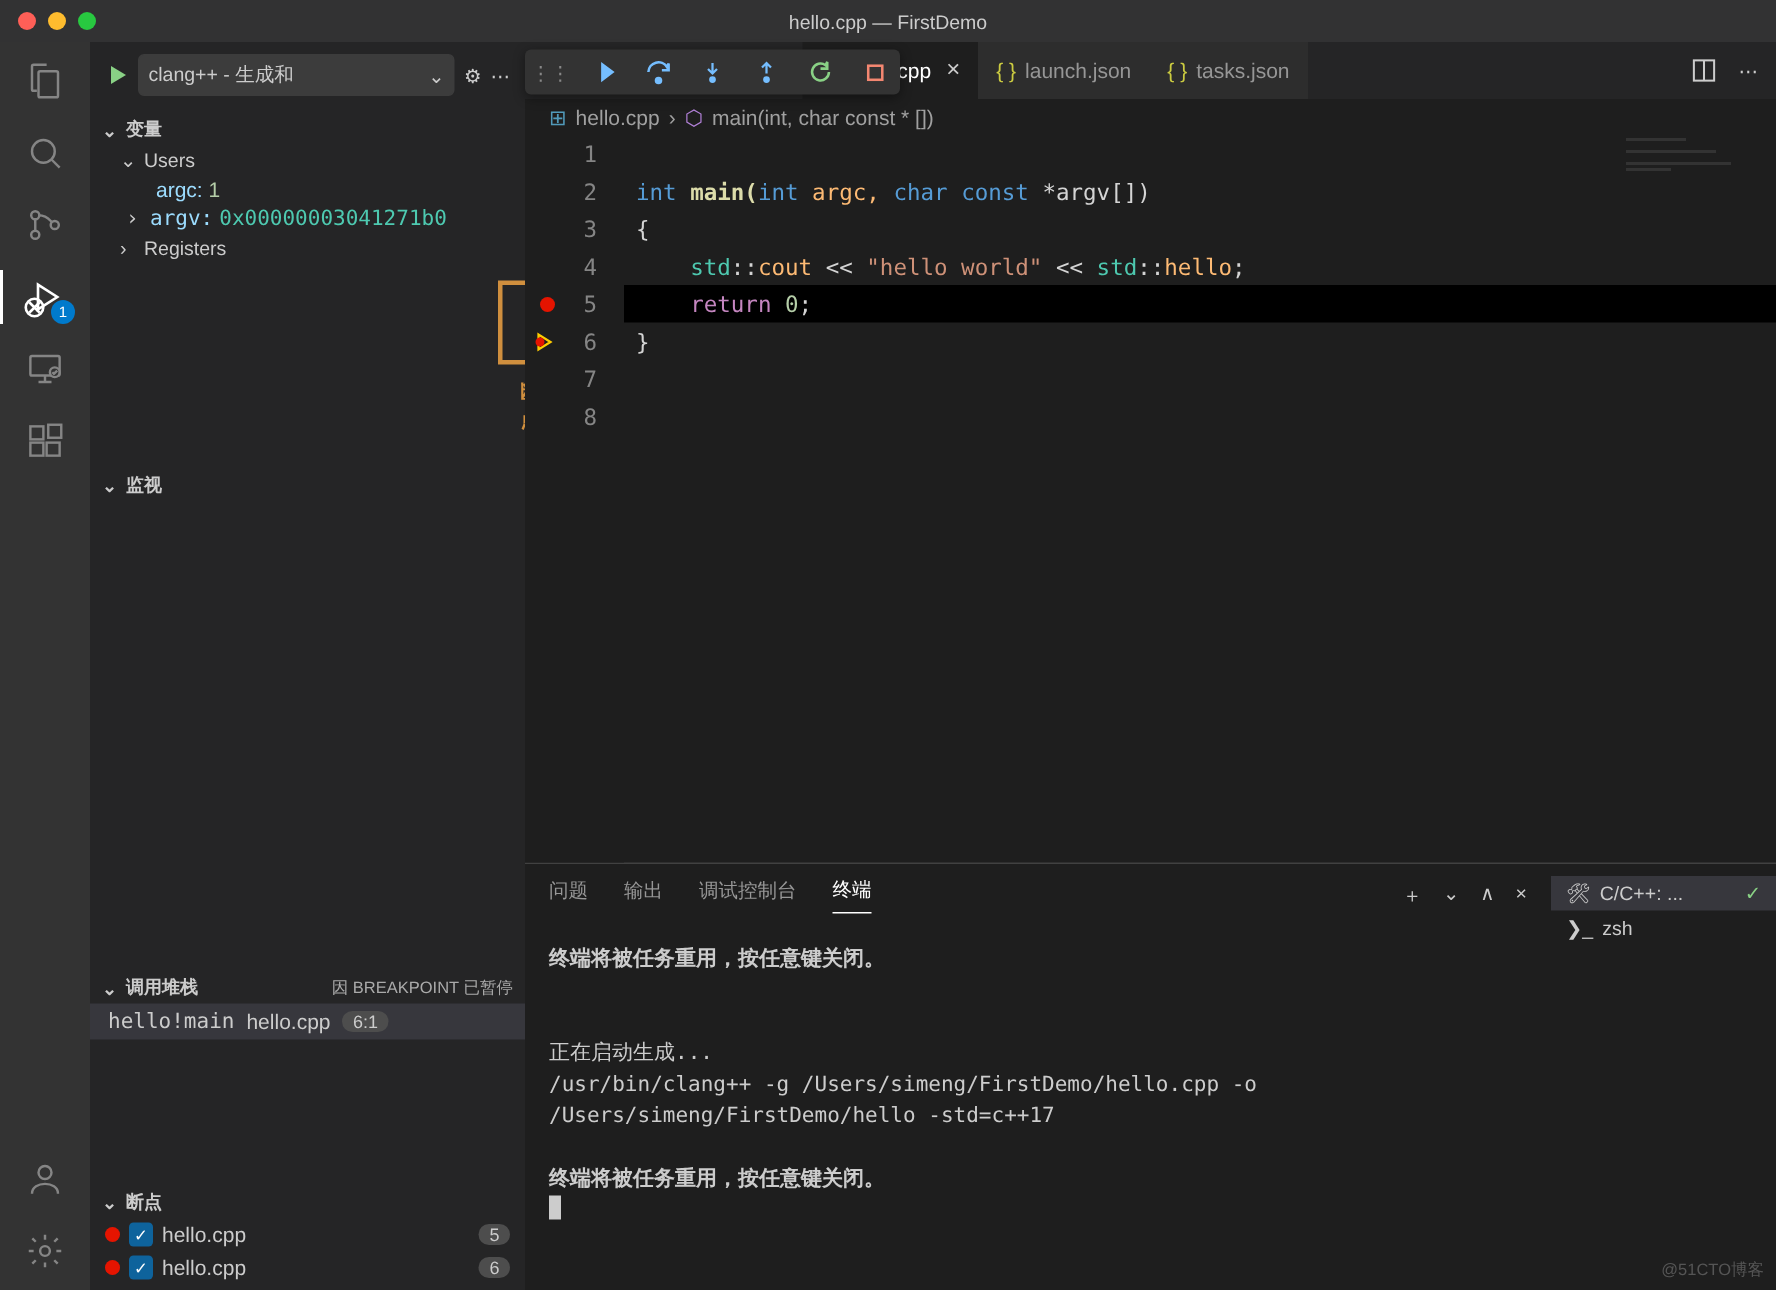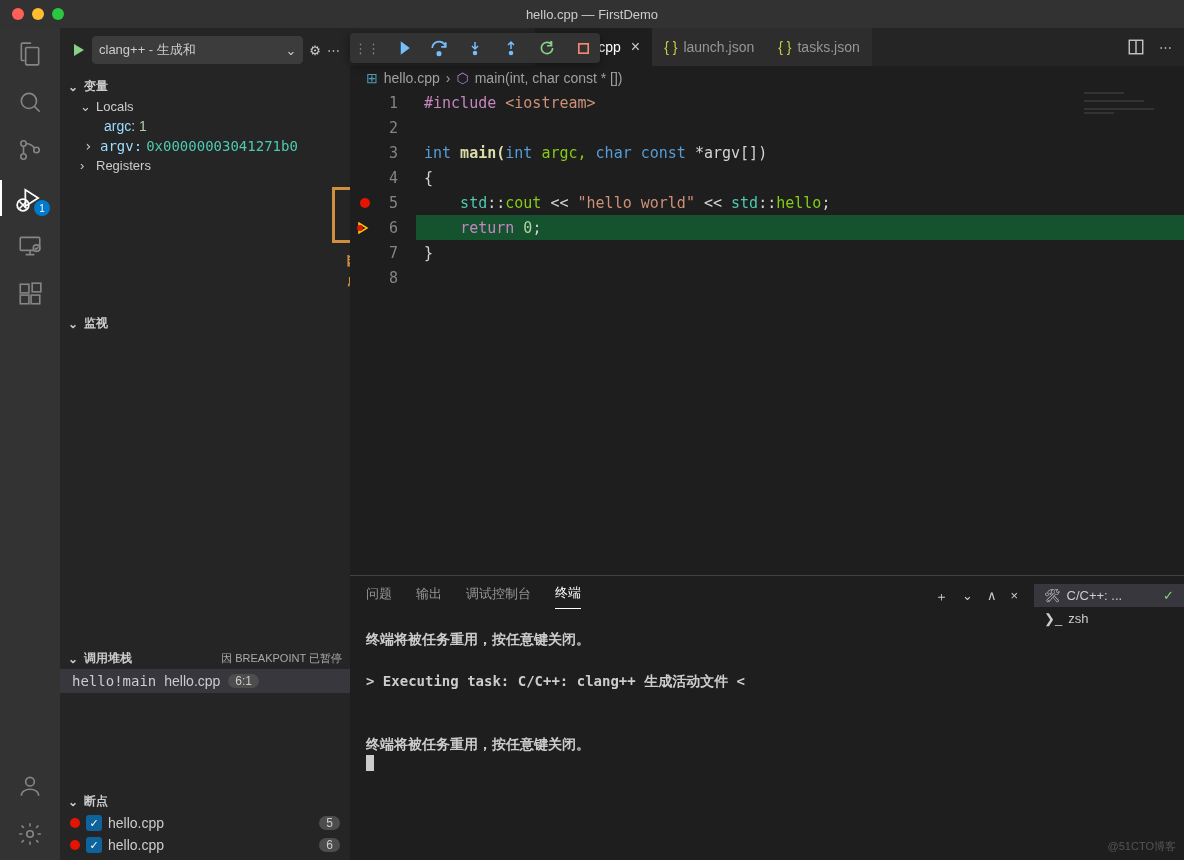--- a/index.html
+++ b/index.html
@@ -51,29 +51,29 @@
 .tab .close { color: #ccc; font-size: 16px; margin-left: 4px; }
 .tab-actions { margin-left: auto; display: flex; align-items: center; gap: 14px; padding-right: 12px; color: #ccc; }
 .breadcrumb { padding: 4px 16px; color: #a0a0a0; font-size: 14px; display: flex; align-items: center; gap: 6px; }
 .editor { display: flex; flex: 1; position: relative; font-family: Menlo, monospace; font-size: 15px; }
 .gutter { width: 66px; background: #1e1e1e; text-align: right; color: #858585; padding-top: 0; position: relative; }
 .gutter-line { height: 25px; padding-right: 18px; display: flex; align-items: center; justify-content: flex-end; position: relative; }
 .bp-red { position: absolute; left: 10px; width: 10px; height: 10px; border-radius: 50%; background: #e51400; }
 .exec-arrow { position: absolute; left: 6px; color: #ffcc00; }
 .code { flex: 1; padding-top: 0; }
 .code-line { height: 25px; display: flex; align-items: center; padding-left: 8px; white-space: pre; }
-.code-line.hl { background: #14532d; }
+.code-line.hl { background: #000000; }
 .k-type { color: #569cd6; }
 .k-green { color: #4ec9b0; }
 .k-str { color: #ce9178; }
 .k-num { color: #b5cea8; }
 .k-fn { color: #dcdcaa; font-weight: bold; }
 .k-op { color: #d4d4d4; }
 .k-inc { color: #c586c0; }
-.k-var { color: #84cc16; }
+.k-var { color: #fdba74; }
 .minimap { position: absolute; right: 0; top: 0; width: 100px; height: 60px; opacity: 0.3; }
 .annot-box { position: absolute; border: 3px solid #d08f3e; }
 .panel { height: 285px; background: #1e1e1e; border-top: 1px solid #414141; display: flex; justify-content: center; }
 .panel-main { flex: 1; display: flex; flex-direction: column; }
 .panel-tabs { display: flex; gap: 24px; padding: 8px 16px; font-size: 13px; align-items: center; }
 .ptab { color: #969696; cursor: pointer; padding-bottom: 6px; }
 .ptab.active { color: #fff; border-bottom: 1px solid #fff; }
 .panel-actions { margin-left: auto; display: flex; gap: 14px; color: #ccc; }
 .term { flex: 1; padding: 12px 16px; font-family: Menlo, monospace; font-size: 14px; color: #ccc; line-height: 1.5; overflow: hidden; }
 .term-side { width: 150px; padding: 8px 0; }
@@ -170,21 +170,21 @@
       <span style="color:#ccc">⋯</span>
     </div>
 
     <div class="section">
       <div class="sec-head">
           <span class="chev">⌄</span>
           <span>变量</span>
         </div>
       <div class="sec-sub">
           <span class="chev">⌄</span>
-          <span>Locals</span>
+          <span>Users</span>
         </div>
       <div class="var-item"><span class="var-name">argc:</span> <span class="var-val">1</span></div>
       <div class="var-row">
           <span class="chev">›</span>
           <span class="var-name">argv:</span> 
           <span class="var-ptr">0x00000003041271b0</span>
         </div>
       <div class="sec-sub">
           <span class="chev">›</span>
           <span>Registers</span>
@@ -341,21 +341,20 @@
             <span>6</span>
           </div>
         <div class="gutter-line">
             <span>7</span>
           </div>
         <div class="gutter-line">
             <span>8</span>
           </div>
       </div>
       <div class="code">
-        <div class="code-line"><span class="k-inc">#include</span><span class="k-str"> &lt;iostream&gt;</span></div>
         <div class="code-line"></div>
         <div class="code-line"><span class="k-type">int</span><span class="k-fn"> main(</span><span class="k-type">int</span><span class="k-var"> argc, </span><span class="k-type">char</span><span> </span><span class="k-type">const</span><span class="k-op"> *argv[])</span></div>
         <div class="code-line"><span class="k-op">{</span></div>
         <div class="code-line"><span class="k-green">    std</span><span class="k-op">::</span><span class="k-var">cout</span><span class="k-op"> &lt;&lt; </span><span class="k-str">"hello world"</span><span class="k-op"> &lt;&lt; </span><span class="k-green">std</span><span class="k-op">::</span><span class="k-var">hello</span><span class="k-op">;</span></div>
         <div class="code-line hl"><span>    </span><span class="k-inc">return</span><span> </span><span class="k-num">0</span><span class="k-op">;</span></div>
         <div class="code-line"><span class="k-op">}</span></div>
         <div class="code-line"></div>
       </div>
       <div class="minimap">
         <svg width="100" height="60">
@@ -377,22 +376,23 @@
           <div class="panel-actions">
             <span>＋</span>
             <span>⌄</span>
             <span>∧</span>
             <span>×</span>
           </div>
         </div>
         <div class="term">
           <div style="font-weight:600">终端将被任务重用，按任意键关闭。</div>
           <div>&nbsp;</div>
-          <div style="font-weight:600">&gt; Executing task: C/C++: clang++ 生成活动文件 &lt;</div>
           <div>&nbsp;</div>
+          <div>正在启动生成...</div>
+          <div>/usr/bin/clang++ -g /Users/simeng/FirstDemo/hello.cpp -o /Users/simeng/FirstDemo/hello -std=c++17</div>
           <div>&nbsp;</div>
           <div style="font-weight:600">终端将被任务重用，按任意键关闭。</div>
           <div style="background:#ccc;width:8px;height:16px;display:inline-block"></div>
         </div>
       </div>
       <div class="term-side">
         <div class="term-item sel">
           <span>🛠</span>
           <span>C/C++: ...</span>
           <span style="margin-left:auto;color:#89d185">✓</span>

